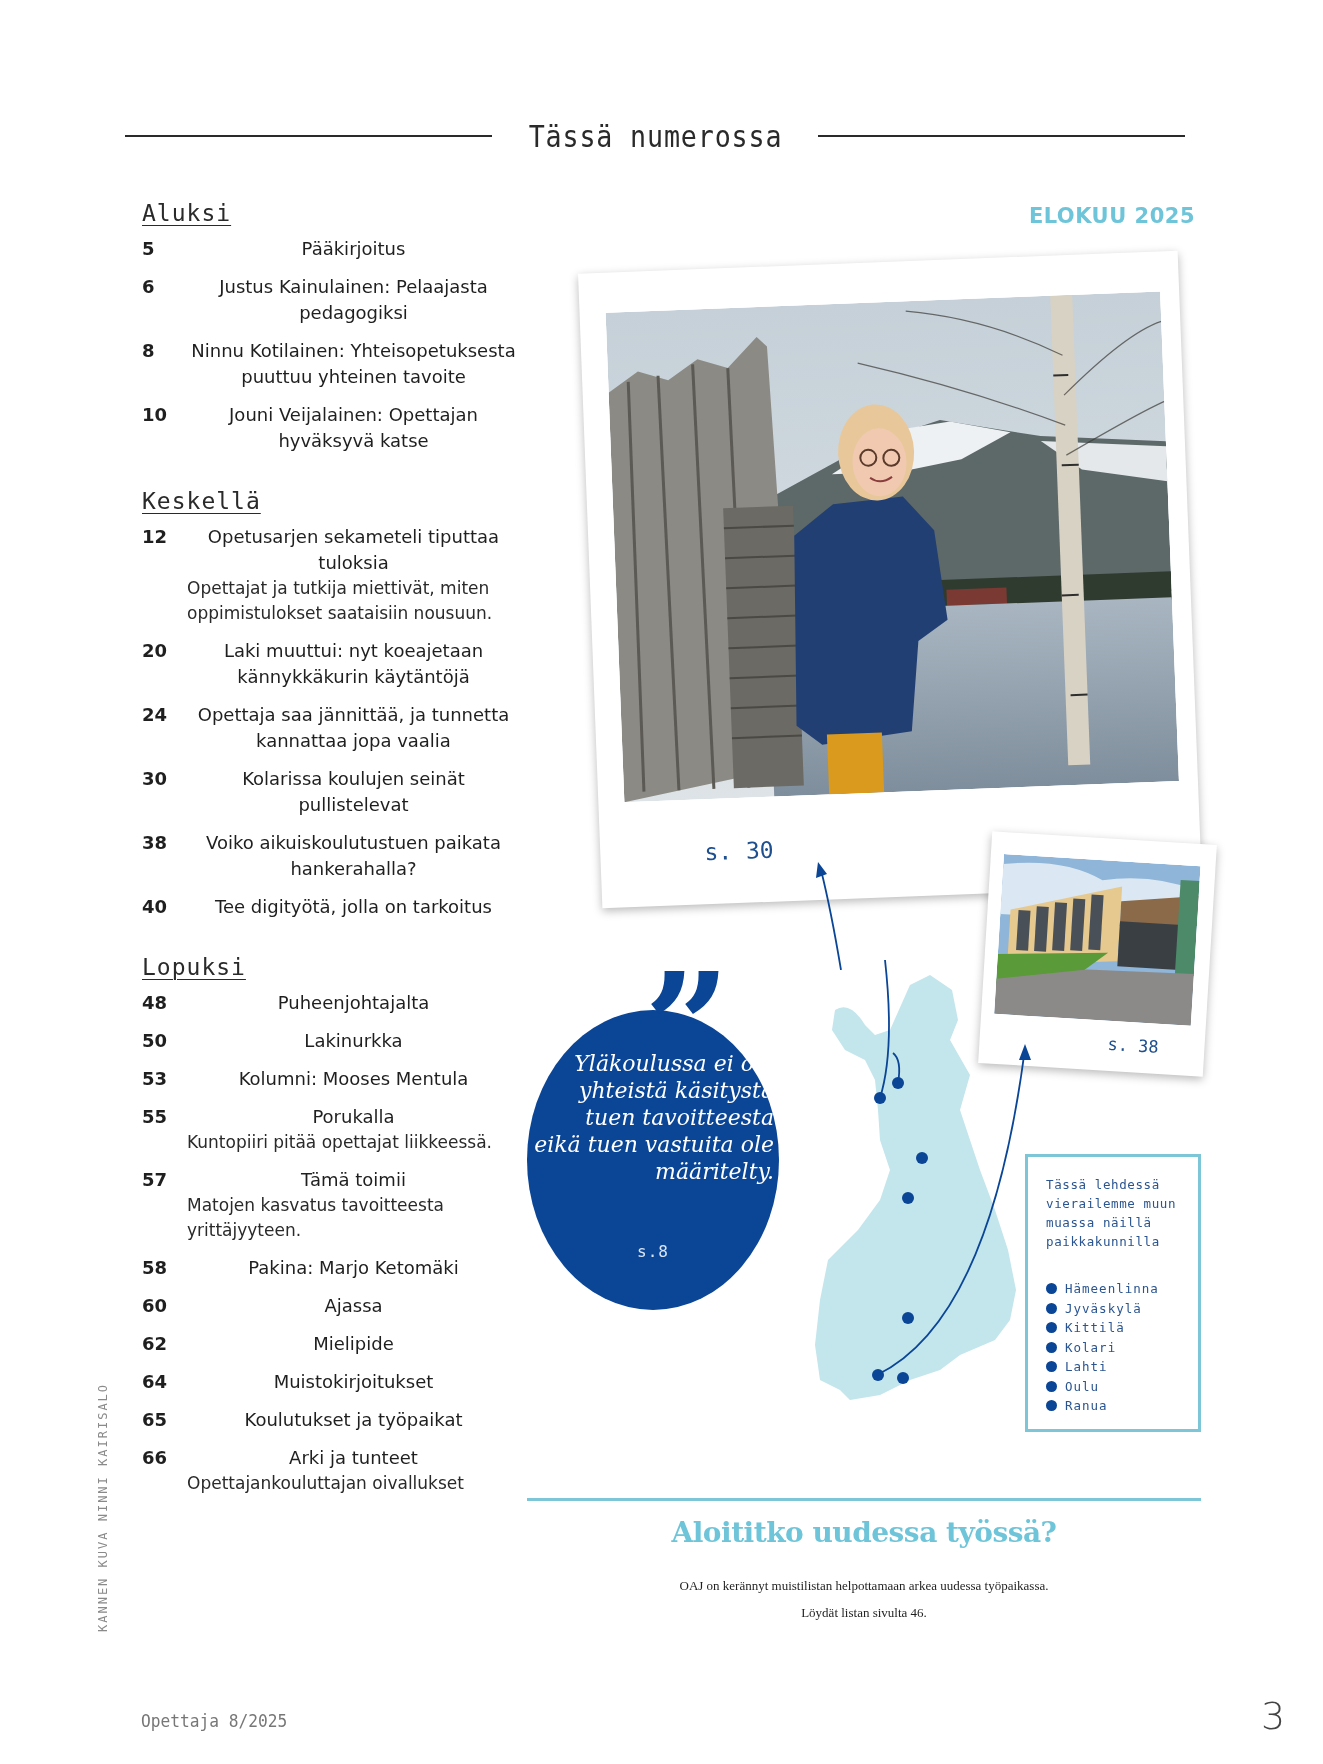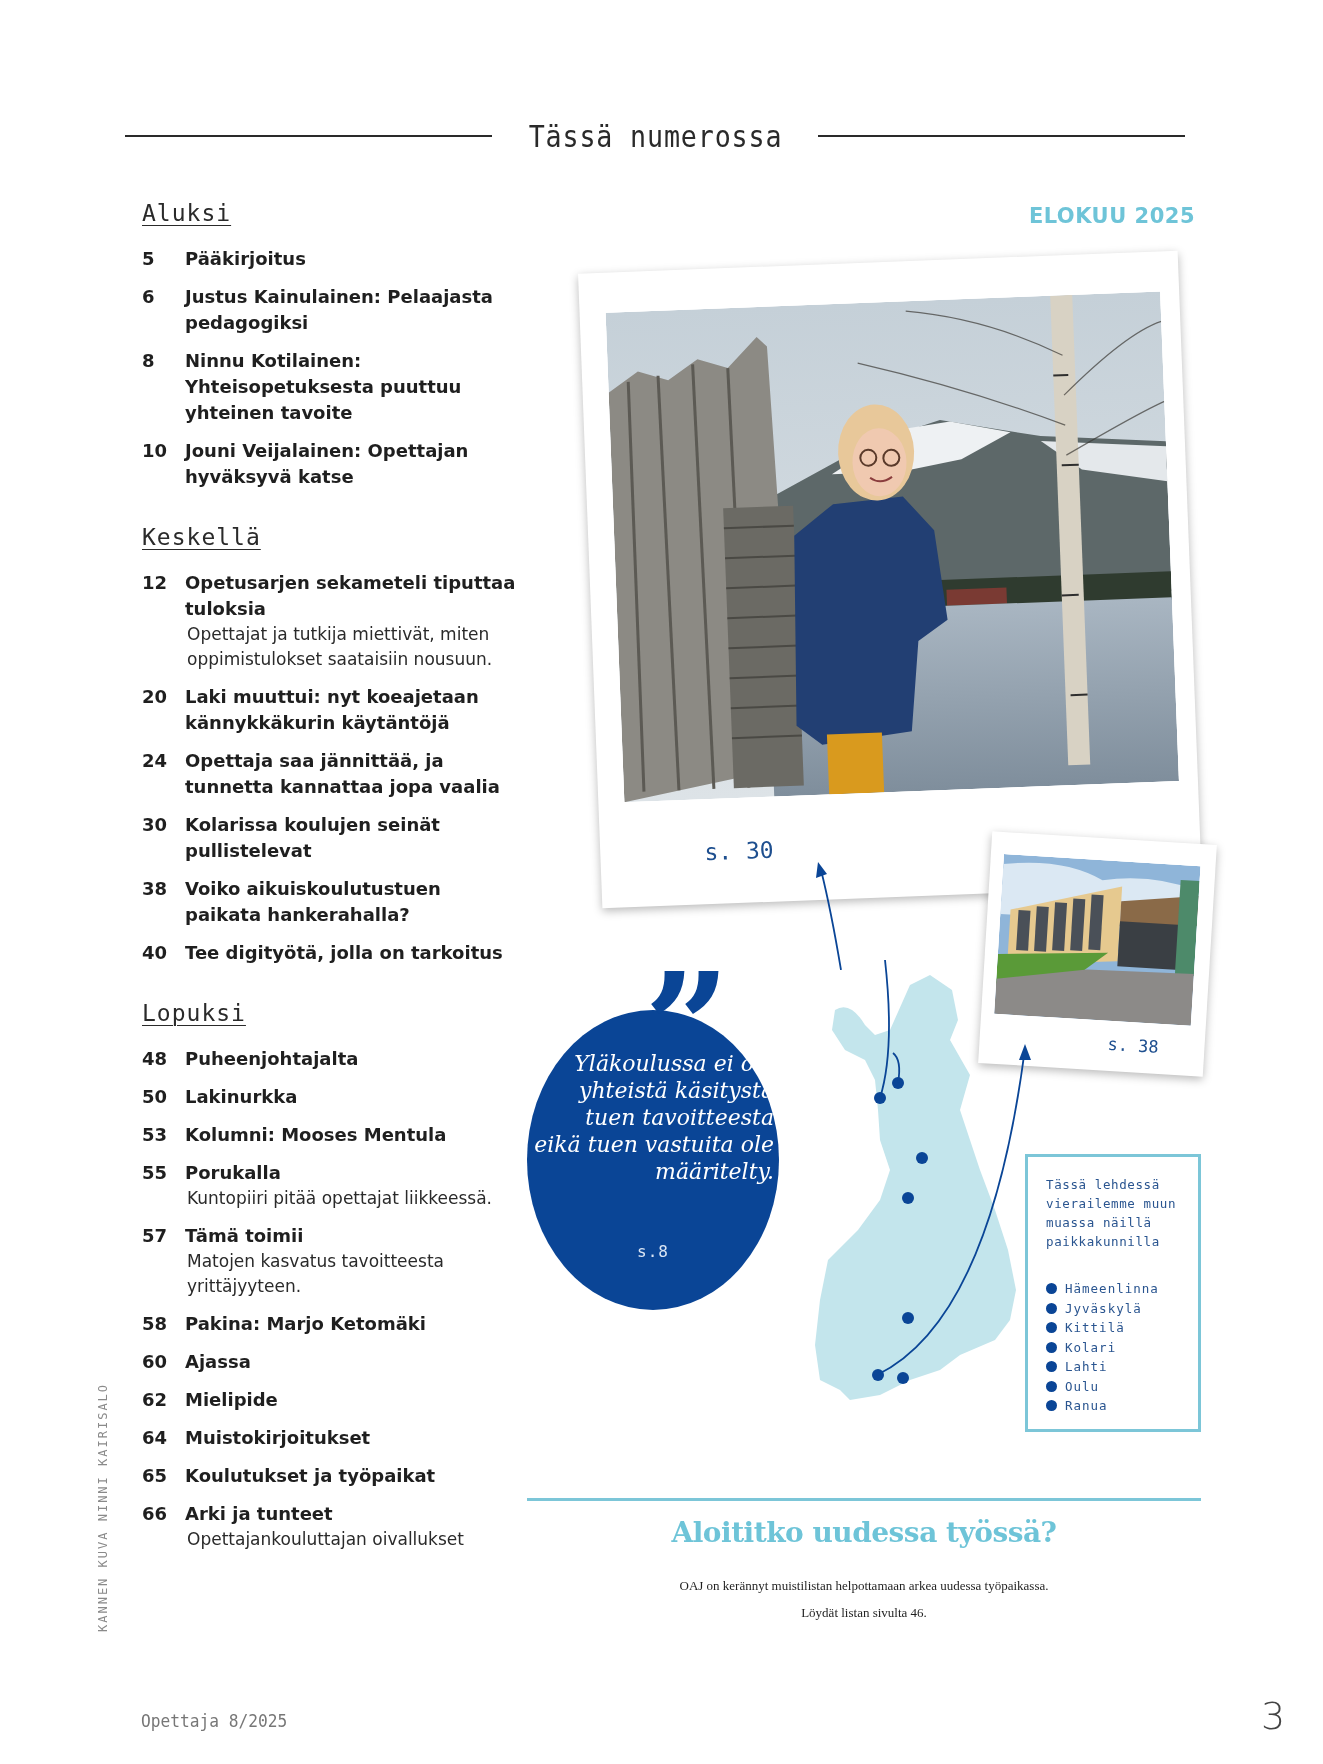--- a/index.html
+++ b/index.html
@@ -9,25 +9,25 @@
   
   .title-row { position: absolute; left: 125px; top: 114px; width: 1060px; height: 44px; display: flex; align-items: center; }
   .title-row .rule { flex: 1; height: 2px; background: #2a2a2a; }
   .title-row .title { padding: 0 16px; font-family: "DejaVu Sans Mono", monospace; font-size: 31px; font-weight: 300; letter-spacing: 1px; color: #2a2a2a; transform: scaleX(0.86); transform-origin: center; white-space: nowrap; }
 
   .issue-month { position: absolute; right: 128px; top: 204px; font-family: "DejaVu Sans", sans-serif; font-weight: bold; font-size: 21px; color: #6ec4d8; letter-spacing: 0.5px; }
 
   
   .toc { position: absolute; left: 142px; top: 200px; width: 380px; }
   .section { margin-bottom: 34px; }
-  .section-title { display: inline-block; font-family: "DejaVu Sans Mono", monospace; font-size: 23px; color: #2a2a2a; text-decoration: underline; text-underline-offset: 4px; text-decoration-thickness: 1px; letter-spacing: 1px; margin-bottom: 20px; }
+  .section-title { display: inline-block; font-family: "DejaVu Sans Mono", monospace; font-size: 23px; color: #2a2a2a; text-decoration: underline; text-underline-offset: 4px; text-decoration-thickness: 1px; letter-spacing: 1px; margin-bottom: 10px; }
   .entry { display: flex; margin-bottom: 12px; }
   .entry .num { width: 43px; flex: none; font-weight: bold; font-size: 18px; line-height: 26px; }
   .entry .body { flex: 1; }
-  .entry .etitle { font-weight: bold; font-size: 18px; line-height: 26px; }
+  .entry .etitle { font-weight: normal; font-size: 18px; line-height: 26px; text-align: center; }
   .entry .desc { font-size: 17px; line-height: 25px; color: #2a2a2a; margin-left: 2px; }
 
   .vertical-credit { position: absolute; left: 96px; top: 1632px; transform-origin: left top; transform: rotate(-90deg); font-family: "DejaVu Sans Mono", monospace; font-size: 12px; letter-spacing: 2px; color: #8a8a8a; white-space: nowrap; }
 
   
   .polaroid { position: absolute; background: #fff; box-shadow: 0 3px 10px rgba(0,0,0,0.28); }
   .polaroid-main { left: 590px; top: 262px; width: 600px; height: 635px; transform: rotate(-2.2deg); }
   .polaroid-main .photo { position: absolute; left: 26px; top: 40px; width: 555px; height: 490px; overflow: hidden; }
   .polaroid-main .caption { position: absolute; left: 104px; top: 570px; font-family: "DejaVu Sans Mono", monospace; font-size: 23px; color: #1e4f8f; }
 

